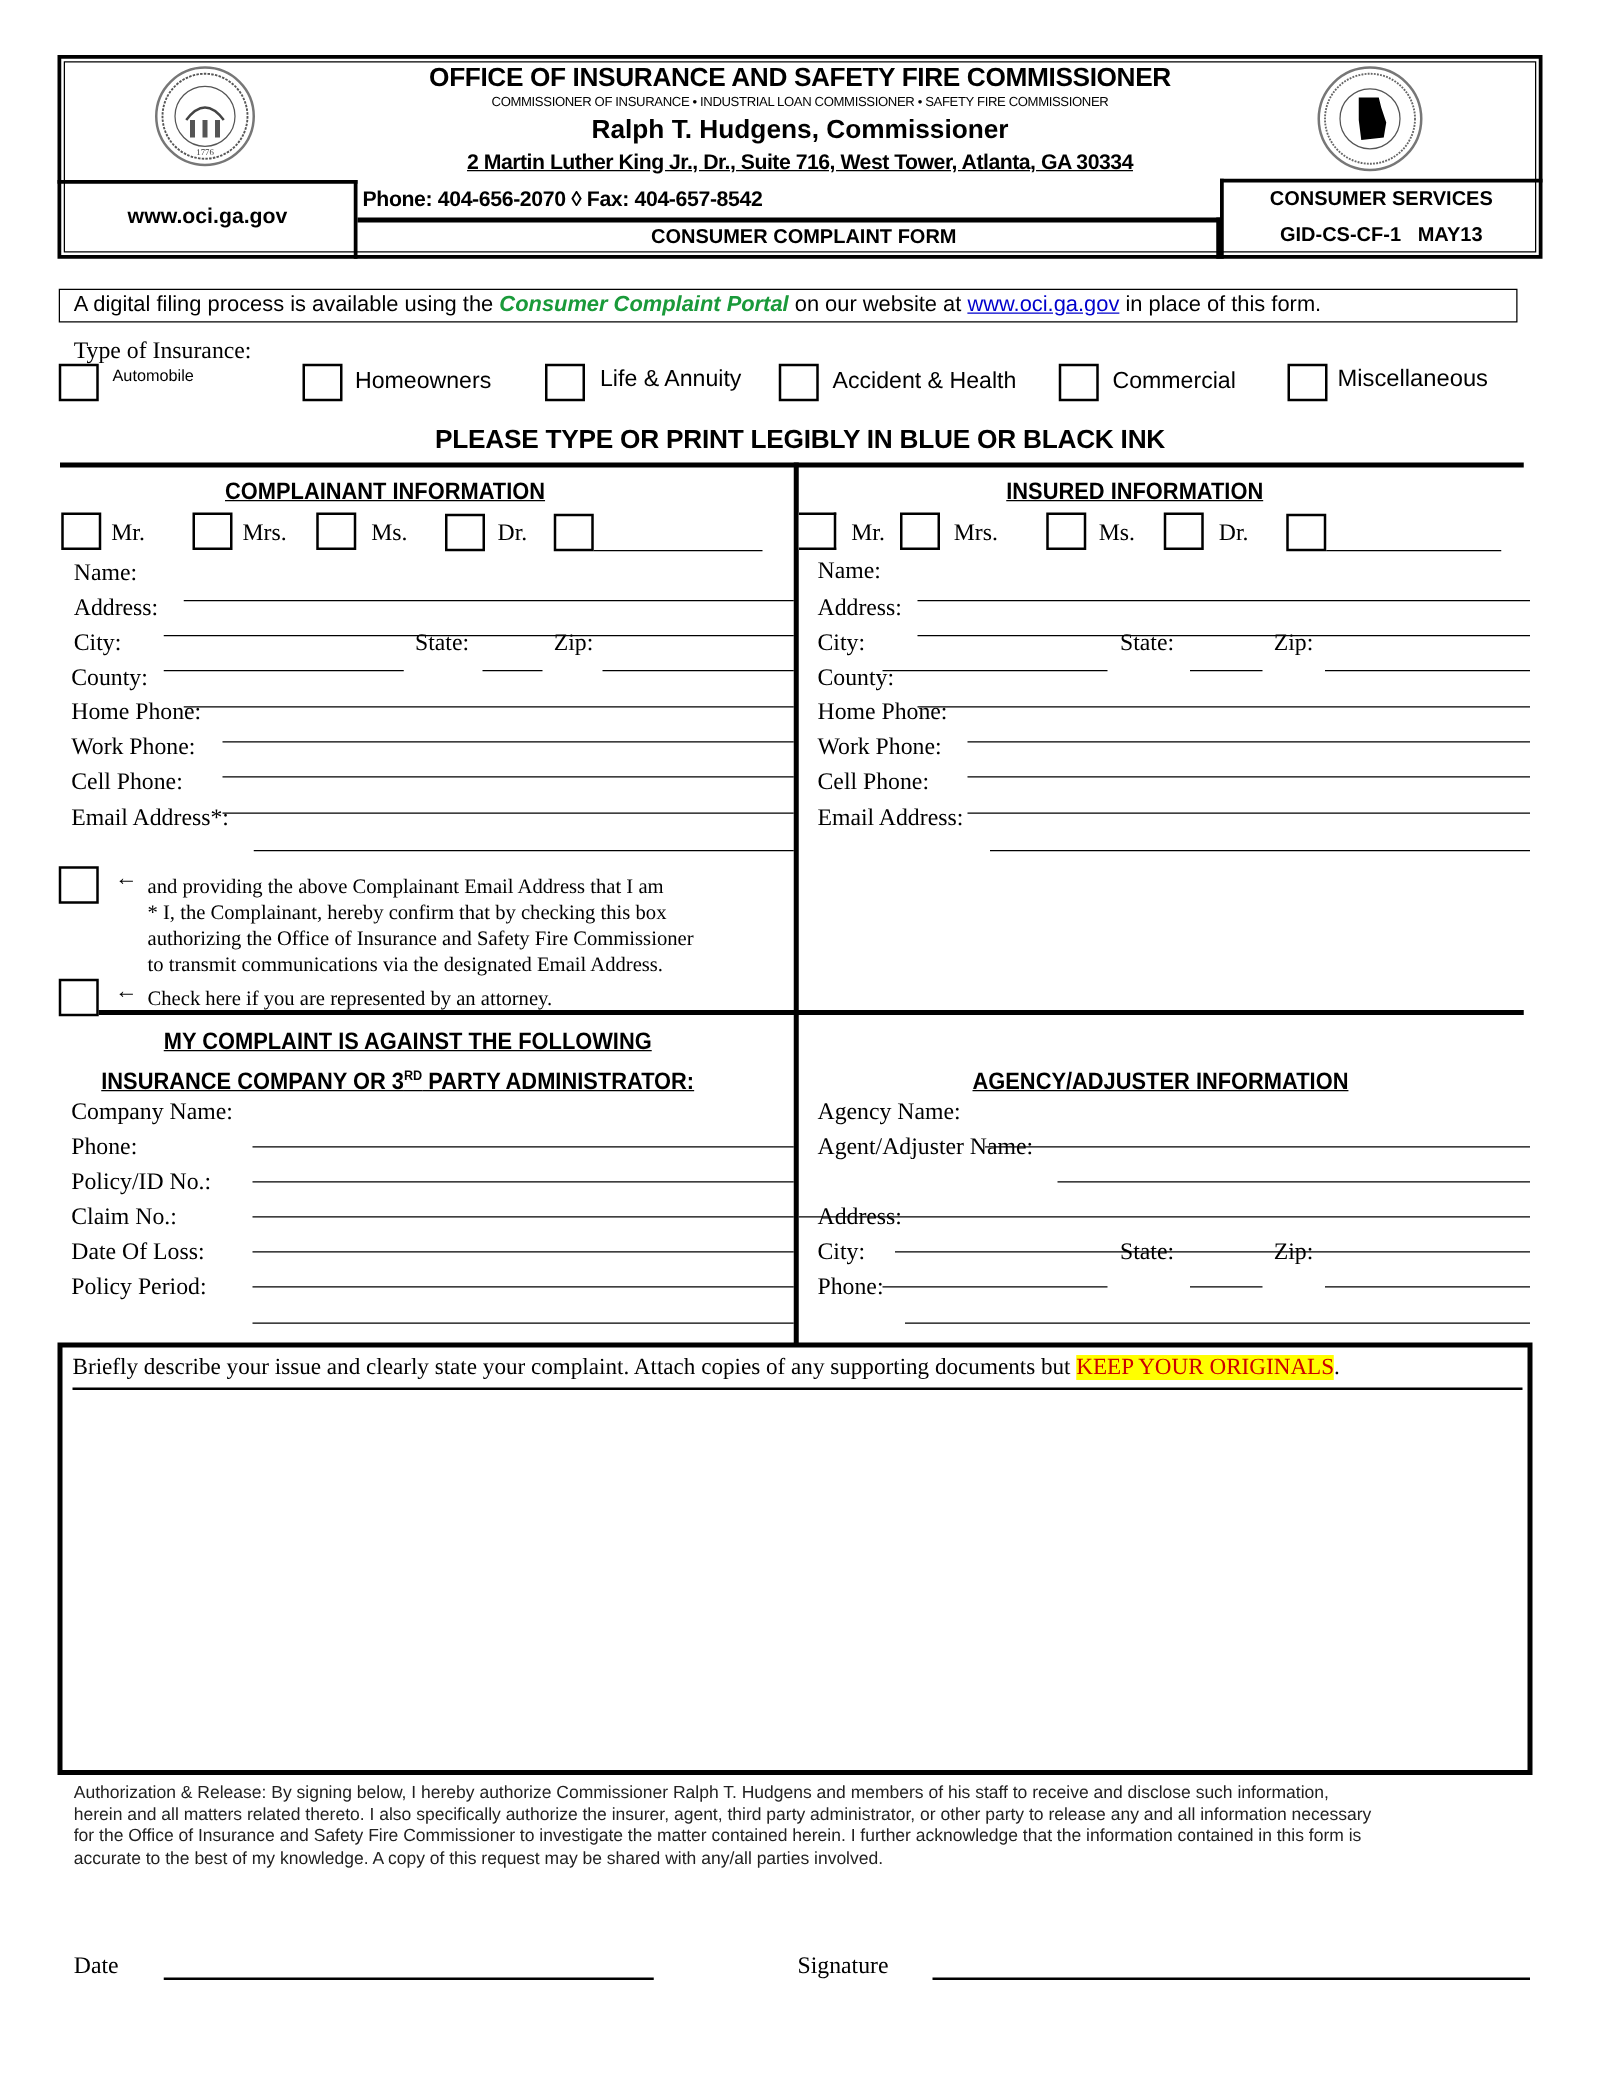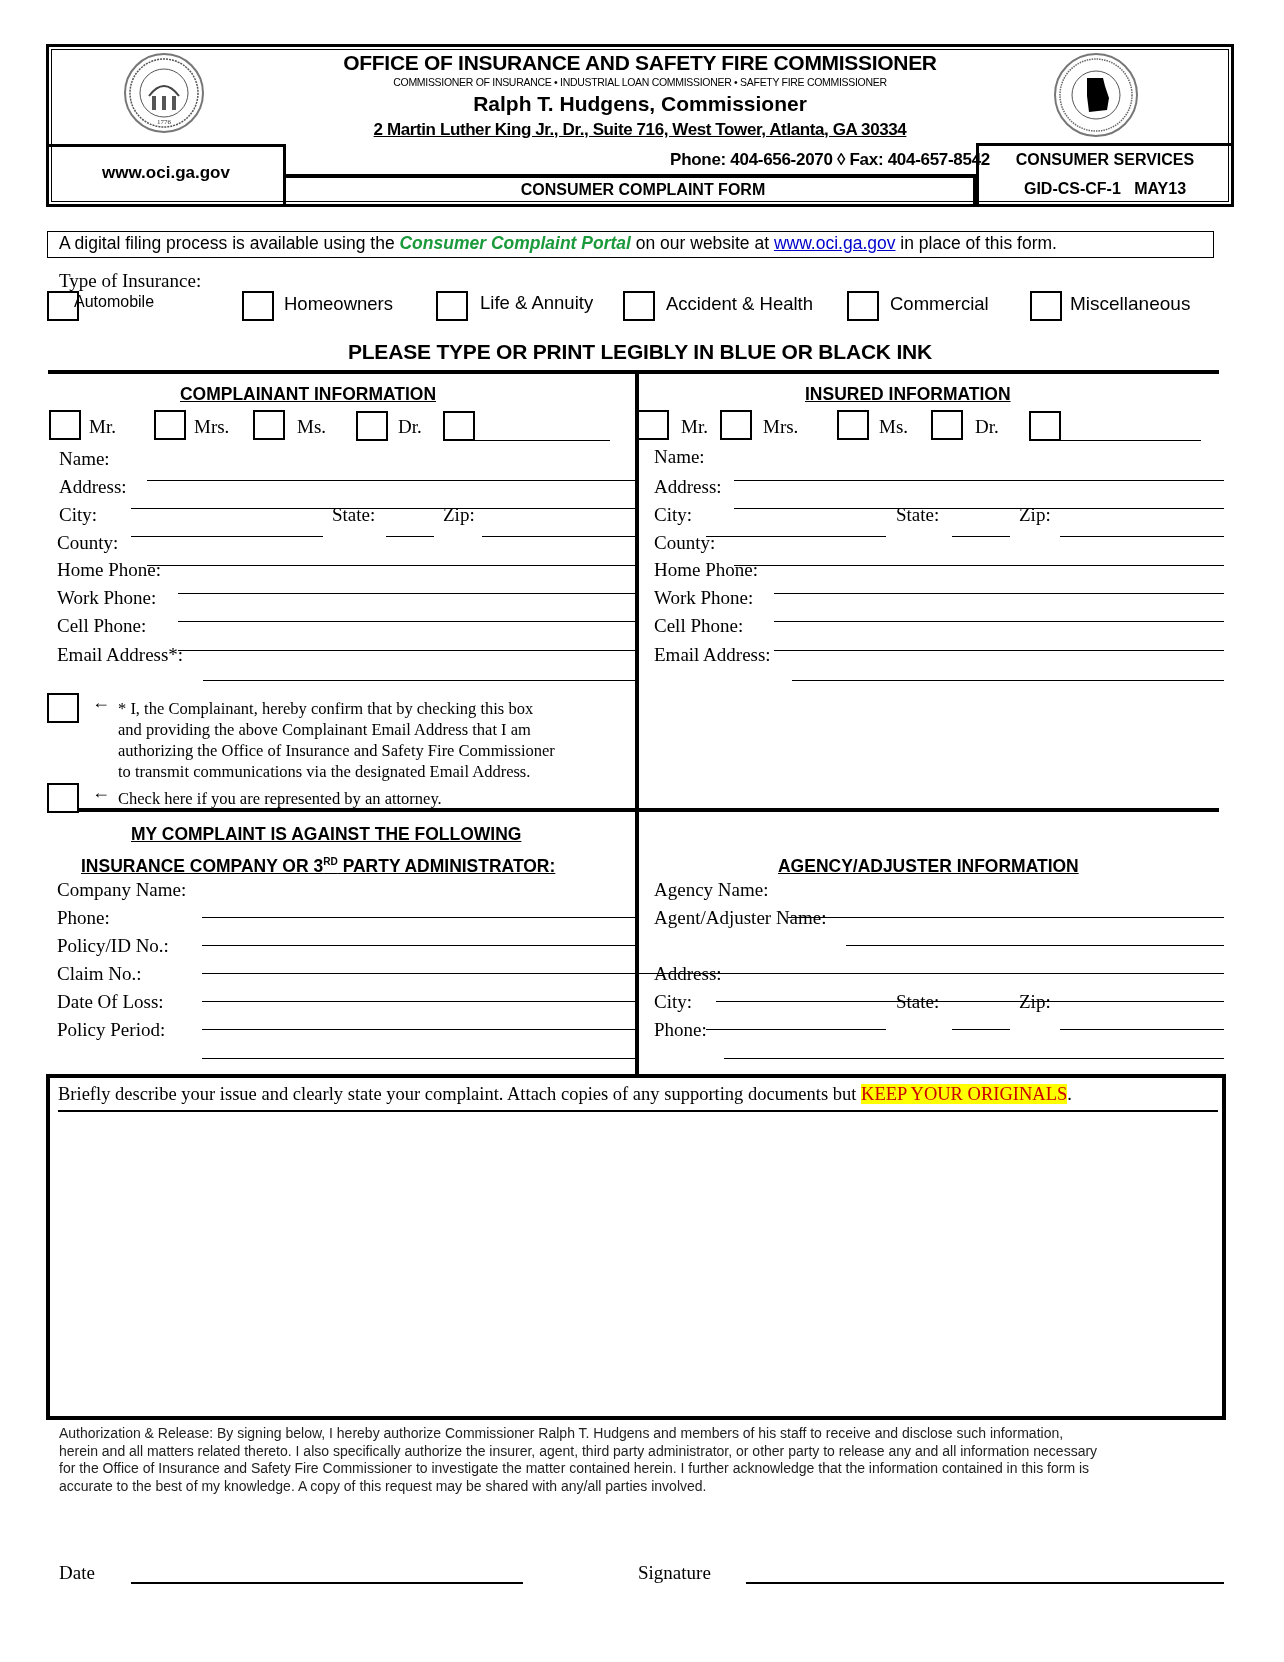--- a/index.html
+++ b/index.html
@@ -37,39 +37,39 @@
     <circle cx="39" cy="39" r="36" fill="none" stroke="#666" stroke-width="1.5" stroke-dasharray="1.5 1"></circle>
     <circle cx="39" cy="39" r="24" fill="#fff" stroke="#555" stroke-width="1"></circle>
     <path d="M30 22 L46 22 L48 30 L52 42 L50 54 L32 56 L30 40 Z" fill="#000"></path>
   </svg>
 </div>
 
 <div class="abs sans bold" style="left:290px;top:51px;width:700px;text-align:center;font-size:21px;letter-spacing:-0.3px;">OFFICE OF INSURANCE AND SAFETY FIRE COMMISSIONER</div>
 <div class="abs sans" style="left:290px;top:76px;width:700px;text-align:center;font-size:10.5px;letter-spacing:-0.3px;">COMMISSIONER OF INSURANCE • INDUSTRIAL LOAN COMMISSIONER • SAFETY FIRE COMMISSIONER</div>
 <div class="abs sans bold" style="left:290px;top:92px;width:700px;text-align:center;font-size:21px;">Ralph T. Hudgens, Commissioner</div>
 <div class="abs sans bold" style="left:290px;top:120px;width:700px;text-align:center;font-size:17px;letter-spacing:-0.4px;text-decoration:underline;">2 Martin Luther King Jr., Dr., Suite 716, West Tower, Atlanta, GA 30334</div>
-<div class="abs sans bold" style="left:290px;top:150px;width:700px;text-align:right;font-size:17px;letter-spacing:-0.3px;">Phone: 404-656-2070 ◊ Fax: 404-657-8542</div>
+<div class="abs sans bold" style="left:290px;top:150px;width:700px;text-align:left;font-size:17px;letter-spacing:-0.3px;">Phone: 404-656-2070 ◊ Fax: 404-657-8542</div>
 
 <div class="abs" style="left:46px;top:144px;width:240px;height:63px;border-top:3px solid #000;border-right:3px solid #000;box-sizing:border-box;"></div>
 <div class="abs sans bold" style="left:50px;top:163px;width:232px;text-align:center;font-size:17px;">www.oci.ga.gov</div>
 
 <div class="abs" style="left:286px;top:174px;width:690px;height:33px;border-top:4px solid #000;border-right:3px solid #000;box-sizing:border-box;"></div>
 <div class="abs sans bold" style="left:286px;top:181px;width:690px;text-align:center;font-size:16px;margin-left:12px;">CONSUMER COMPLAINT FORM</div>
 
 <div class="abs" style="left:976px;top:143px;width:258px;height:64px;border-top:3px solid #000;border-left:3px solid #000;box-sizing:border-box;"></div>
 <div class="abs sans bold" style="left:980px;top:151px;width:250px;text-align:center;font-size:16px;">CONSUMER SERVICES</div>
 <div class="abs sans bold" style="left:980px;top:180px;width:250px;text-align:center;font-size:16px;white-space:pre;">GID-CS-CF-1   MAY13</div>
 
 <div class="abs" style="left:47px;top:231px;width:1167px;height:27px;border:1.5px solid #000;box-sizing:border-box;padding-left:11px;font-family:'Liberation Sans',sans-serif;font-size:17.5px;line-height:23px;white-space:nowrap;">
   <span>A digital filing process is available using the </span><span style="color:#1a9a3a;font-weight:bold;font-style:italic;">Consumer Complaint Portal</span><span> on our website at </span><span style="color:#0000cc;text-decoration:underline;">www.oci.ga.gov</span><span> in place of this form.</span>
 </div>
 
 <div class="lbl" style="left:59px;top:270px;">Type of Insurance:</div>
 <div class="cb" style="left:47px;top:291px;"></div>
-<div class="lbl sans" style="left:74px;top:293px;font-size:16px;">Automobile</div>
+<div class="lbl sans" style="left:90px;top:293px;font-size:13px;">Automobile</div>
 <div class="cb" style="left:242px;top:291px;"></div>
 <div class="lbl sans" style="left:284px;top:293px;font-size:18.5px;">Homeowners</div>
 <div class="cb" style="left:436px;top:291px;"></div>
 <div class="lbl sans" style="left:480px;top:292px;font-size:18.5px;">Life &amp; Annuity</div>
 <div class="cb" style="left:623px;top:291px;"></div>
 <div class="lbl sans" style="left:666px;top:293px;font-size:18.5px;">Accident &amp; Health</div>
 <div class="cb" style="left:847px;top:291px;"></div>
 <div class="lbl sans" style="left:890px;top:293px;font-size:18.5px;">Commercial</div>
 <div class="cb" style="left:1030px;top:291px;"></div>
 <div class="lbl sans" style="left:1070px;top:293px;font-size:19px;">Miscellaneous</div>
@@ -110,22 +110,22 @@
 <div class="lbl" style="left:57px;top:587px;">Work Phone:</div>
 <div class="hline" style="left:178px;top:621px;width:457px;"></div>
 <div class="lbl" style="left:57px;top:615px;">Cell Phone:</div>
 <div class="hline" style="left:178px;top:650px;width:457px;"></div>
 <div class="lbl" style="left:57px;top:644px;">Email Address*:</div>
 <div class="hline" style="left:203px;top:680px;width:432px;"></div>
 
 <div class="cb" style="left:47px;top:693px;"></div>
 <div class="abs sans" style="left:92px;top:692px;font-size:18px;">←</div>
 <div class="abs" style="left:118px;top:698px;font-size:16.5px;line-height:21px;">
+  <div>and providing the above Complainant Email Address that I am</div>
   <div>* I, the Complainant, hereby confirm that by checking this box</div>
-  <div>and providing the above Complainant Email Address that I am</div>
   <div>authorizing the Office of Insurance and Safety Fire Commissioner</div>
   <div>to transmit communications via the designated Email Address.</div>
 </div>
 <div class="cb" style="left:47px;top:783px;"></div>
 <div class="abs sans" style="left:92px;top:782px;font-size:18px;">←</div>
 <div class="abs" style="left:118px;top:789px;font-size:16.5px;white-space:nowrap;">Check here if you are represented by an attorney.</div>
 
 <div class="sec-title" style="left:805px;top:383px;">INSURED INFORMATION</div>
 
 <div class="cb" style="left:639px;top:410px;border-left:none;width:30px;"></div>

